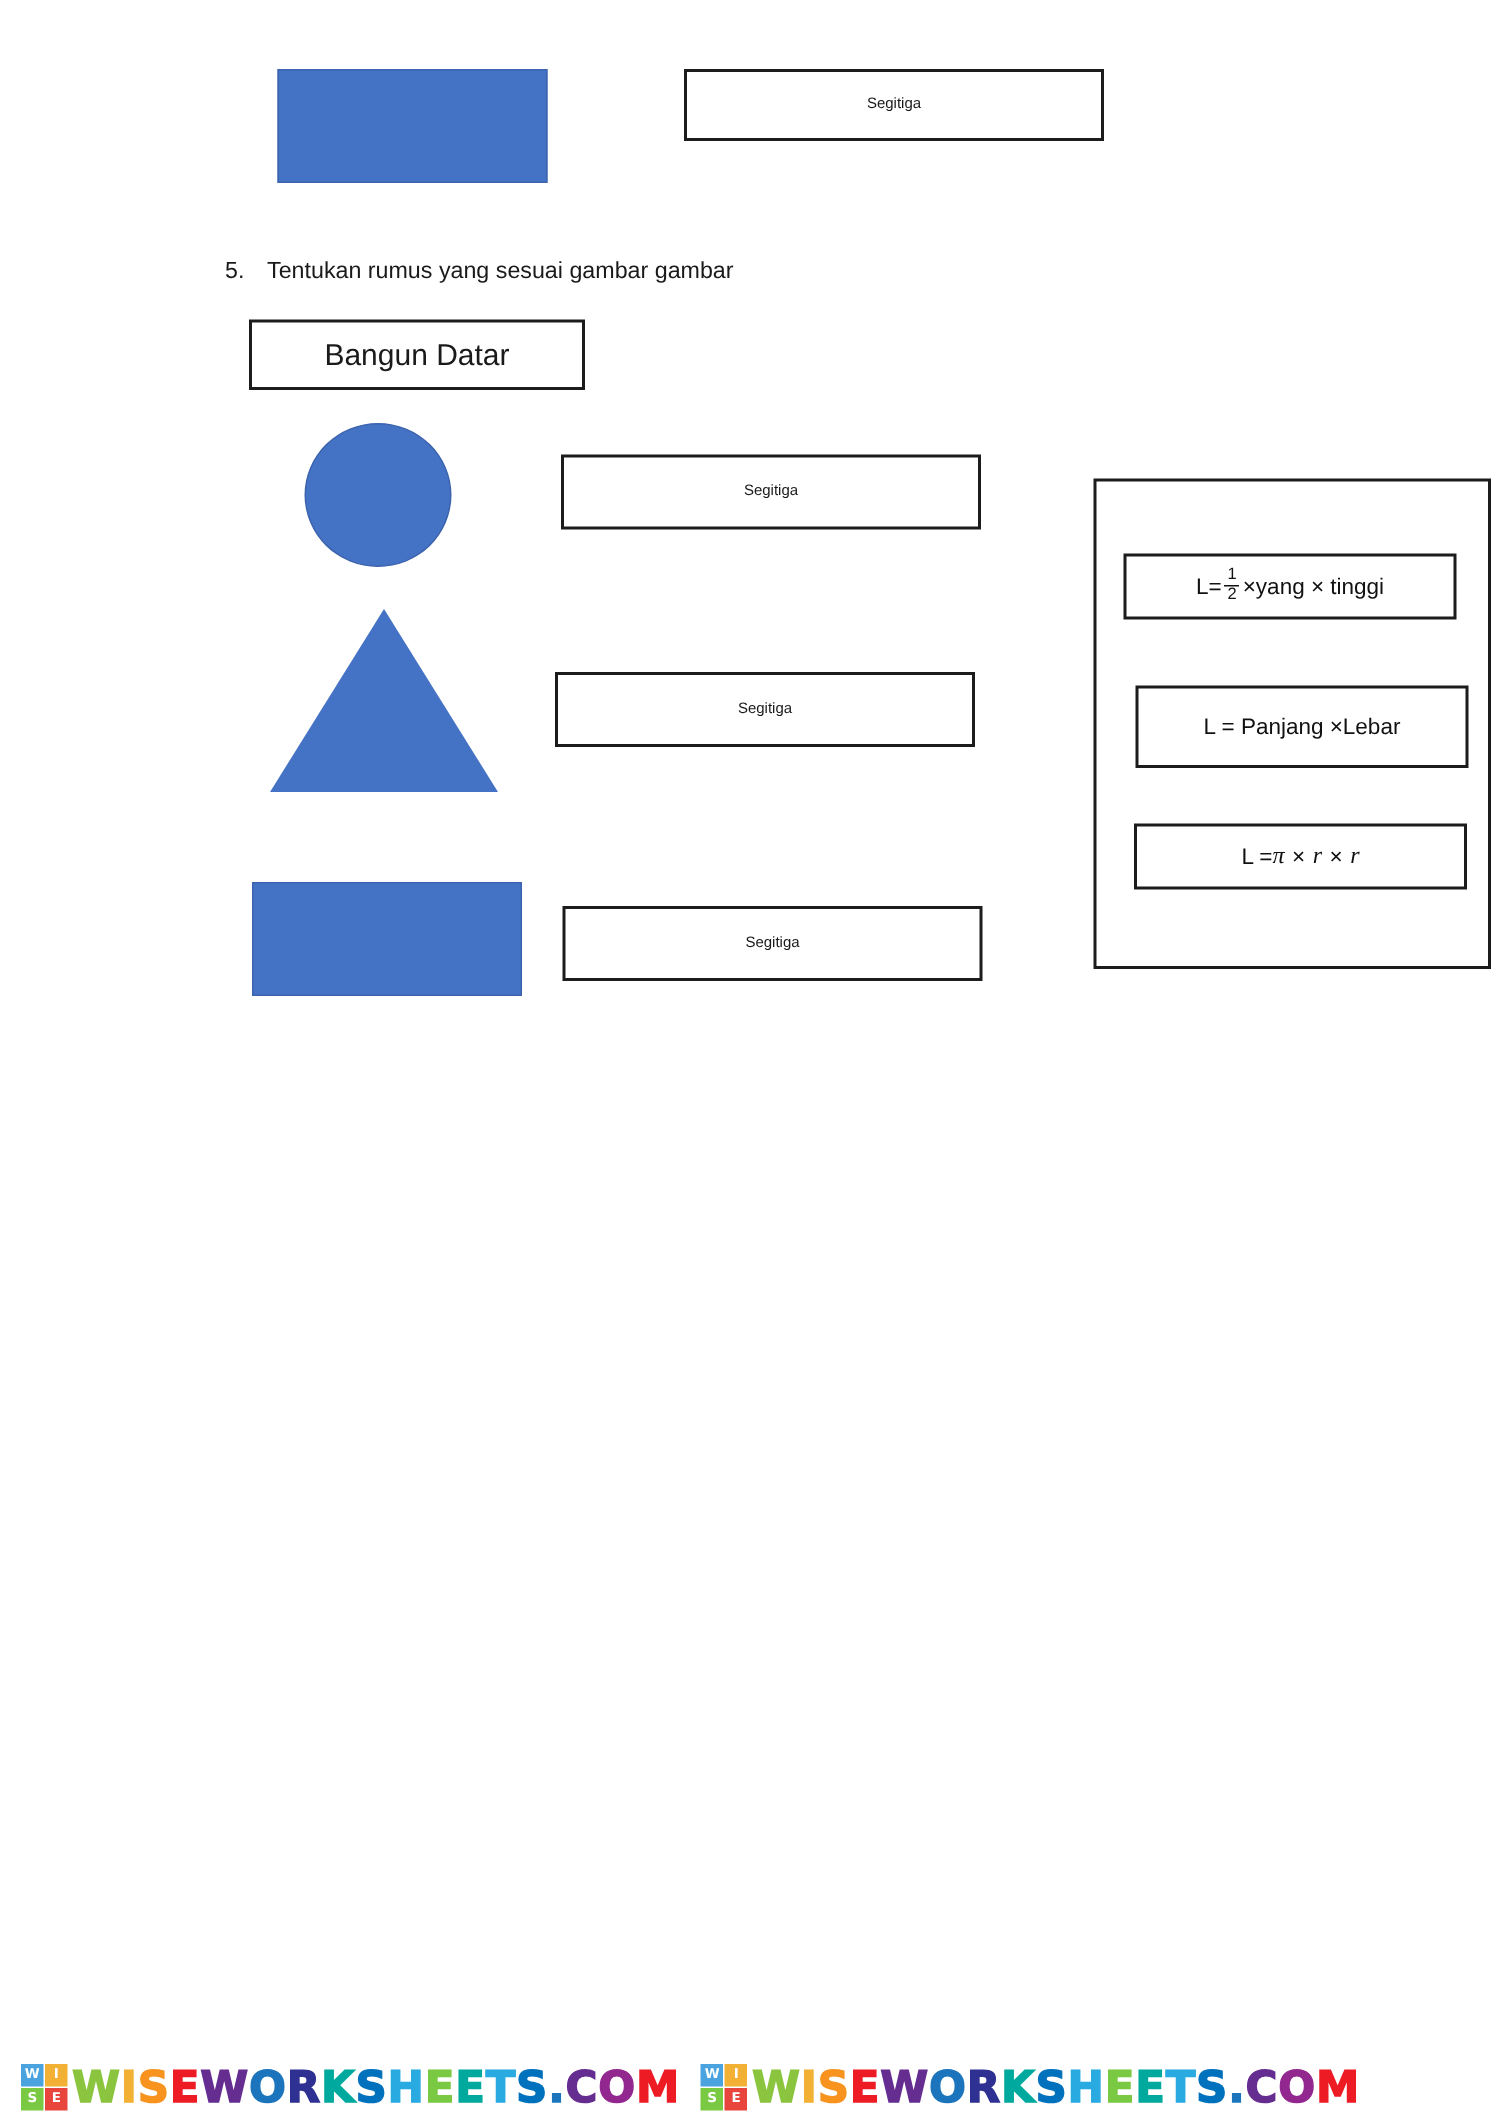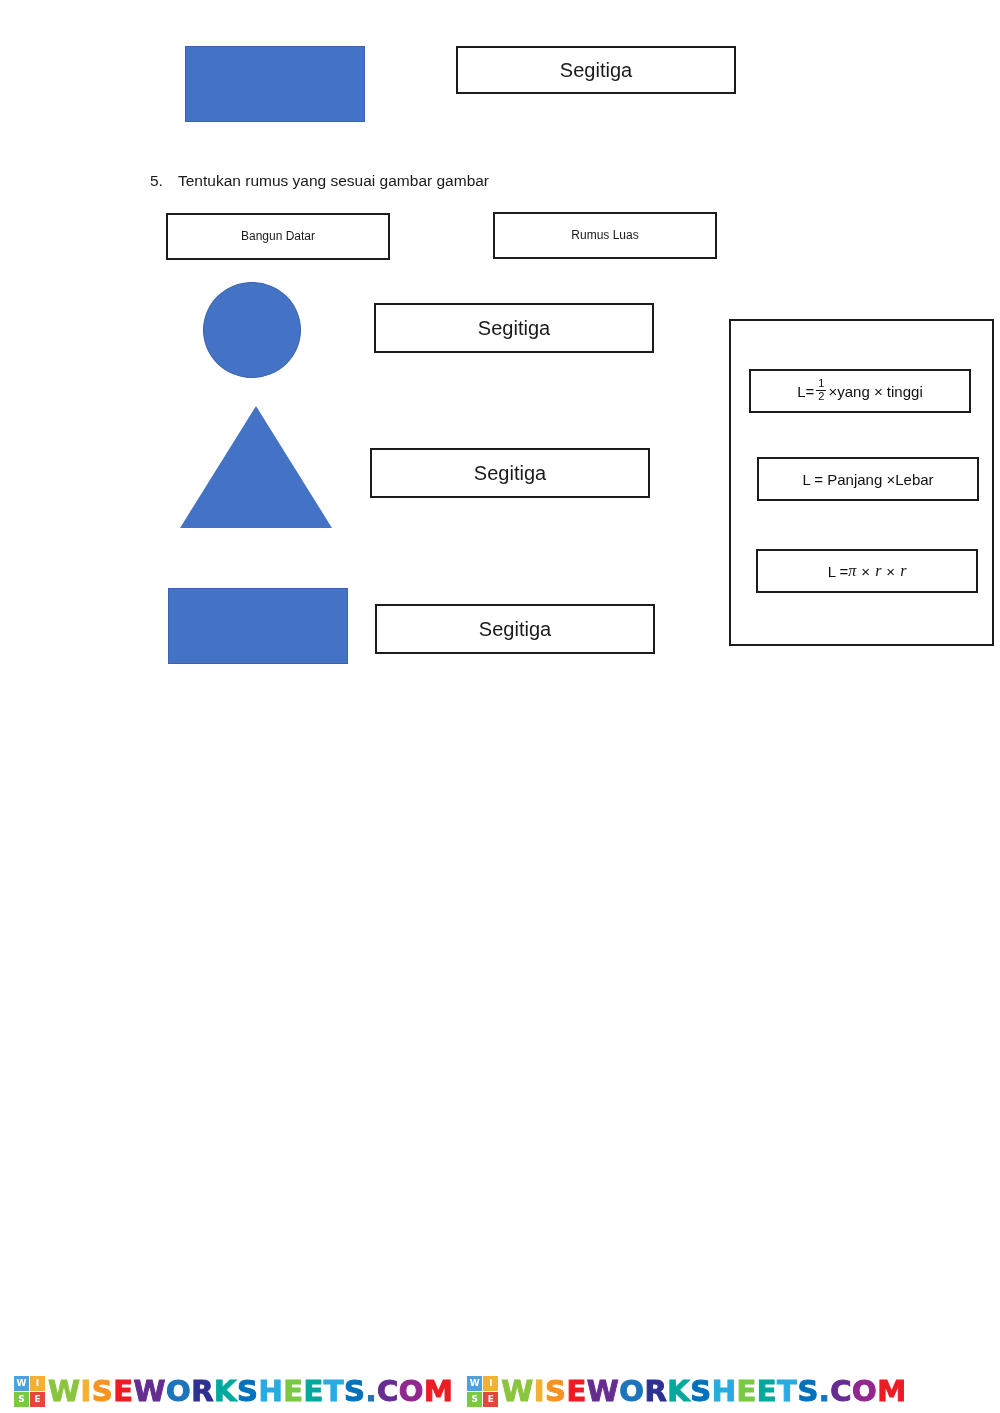--- a/index.html
+++ b/index.html
@@ -48,27 +48,27 @@
 
   
   .box {
     box-sizing: border-box;
     background: #ffffff;
     border: 2px solid #1c1c1c;
     display: flex;
     align-items: center;
     justify-content: center;
     text-align: center;
-    font-size: 20px;
+    font-size: 10px;
     line-height: 1.2;
     color: #1a1a1a;
   }
 
   
-  .header-box { font-size: 12px; }
+  .header-box { font-size: 20px; }
 
   
   .question {
     display: flex;
     align-items: baseline;
     font-size: 15.5px;
     color: #1a1a1a;
     white-space: nowrap;
   }
   .question .qnum {
@@ -177,23 +177,20 @@
 
   <div class="abs question" style="left:150px; top:172px; width:700px;">
     <span class="qnum">5.</span>
     <span>Tentukan rumus yang sesuai gambar gambar</span>
   </div>
 
   <div class="abs box header-box" style="left:166px; top:213px; width:224px; height:47px;">
     <span>Bangun Datar</span>
   </div>
 
-  <div class="abs box header-box" style="left:493px; top:212px; width:224px; height:47px;">
-    <span>Rumus Luas</span>
-  </div>
 
   <div class="abs shape-circle" style="left:203px; top:282px; width:98px; height:96px;"></div>
 
   <div class="abs box" style="left:374px; top:303px; width:280px; height:50px;">
     <span>Segitiga</span>
   </div>
 
   <div class="abs shape-triangle" style="left:180px; top:406px;"></div>
 
   <div class="abs box" style="left:370px; top:448px; width:280px; height:50px;">
@@ -210,21 +207,21 @@
 
     <div class="formula-box" style="position:absolute; left:18px; top:48px; width:222px; height:44px;">
       <span>L=</span>
       <span class="frac">
         <span class="num">1</span>
         <span class="den">2</span>
       </span>
       <span>×yang × tinggi</span>
     </div>
 
-    <div class="formula-box" style="position:absolute; left:26px; top:136px; width:222px; height:44px;">
+    <div class="formula-box" style="position:absolute; left:26px; top:136px; width:222px; height:55px;">
       <span>L = Panjang ×Lebar</span>
     </div>
 
     <div class="formula-box" style="position:absolute; left:25px; top:228px; width:222px; height:44px;">
       <span>L = </span>
       <span class="mathit">π</span>
       <span style="margin:0 5px;">×</span>
       <span class="mathit">r</span>
       <span style="margin:0 5px;">×</span>
       <span class="mathit">r</span>

